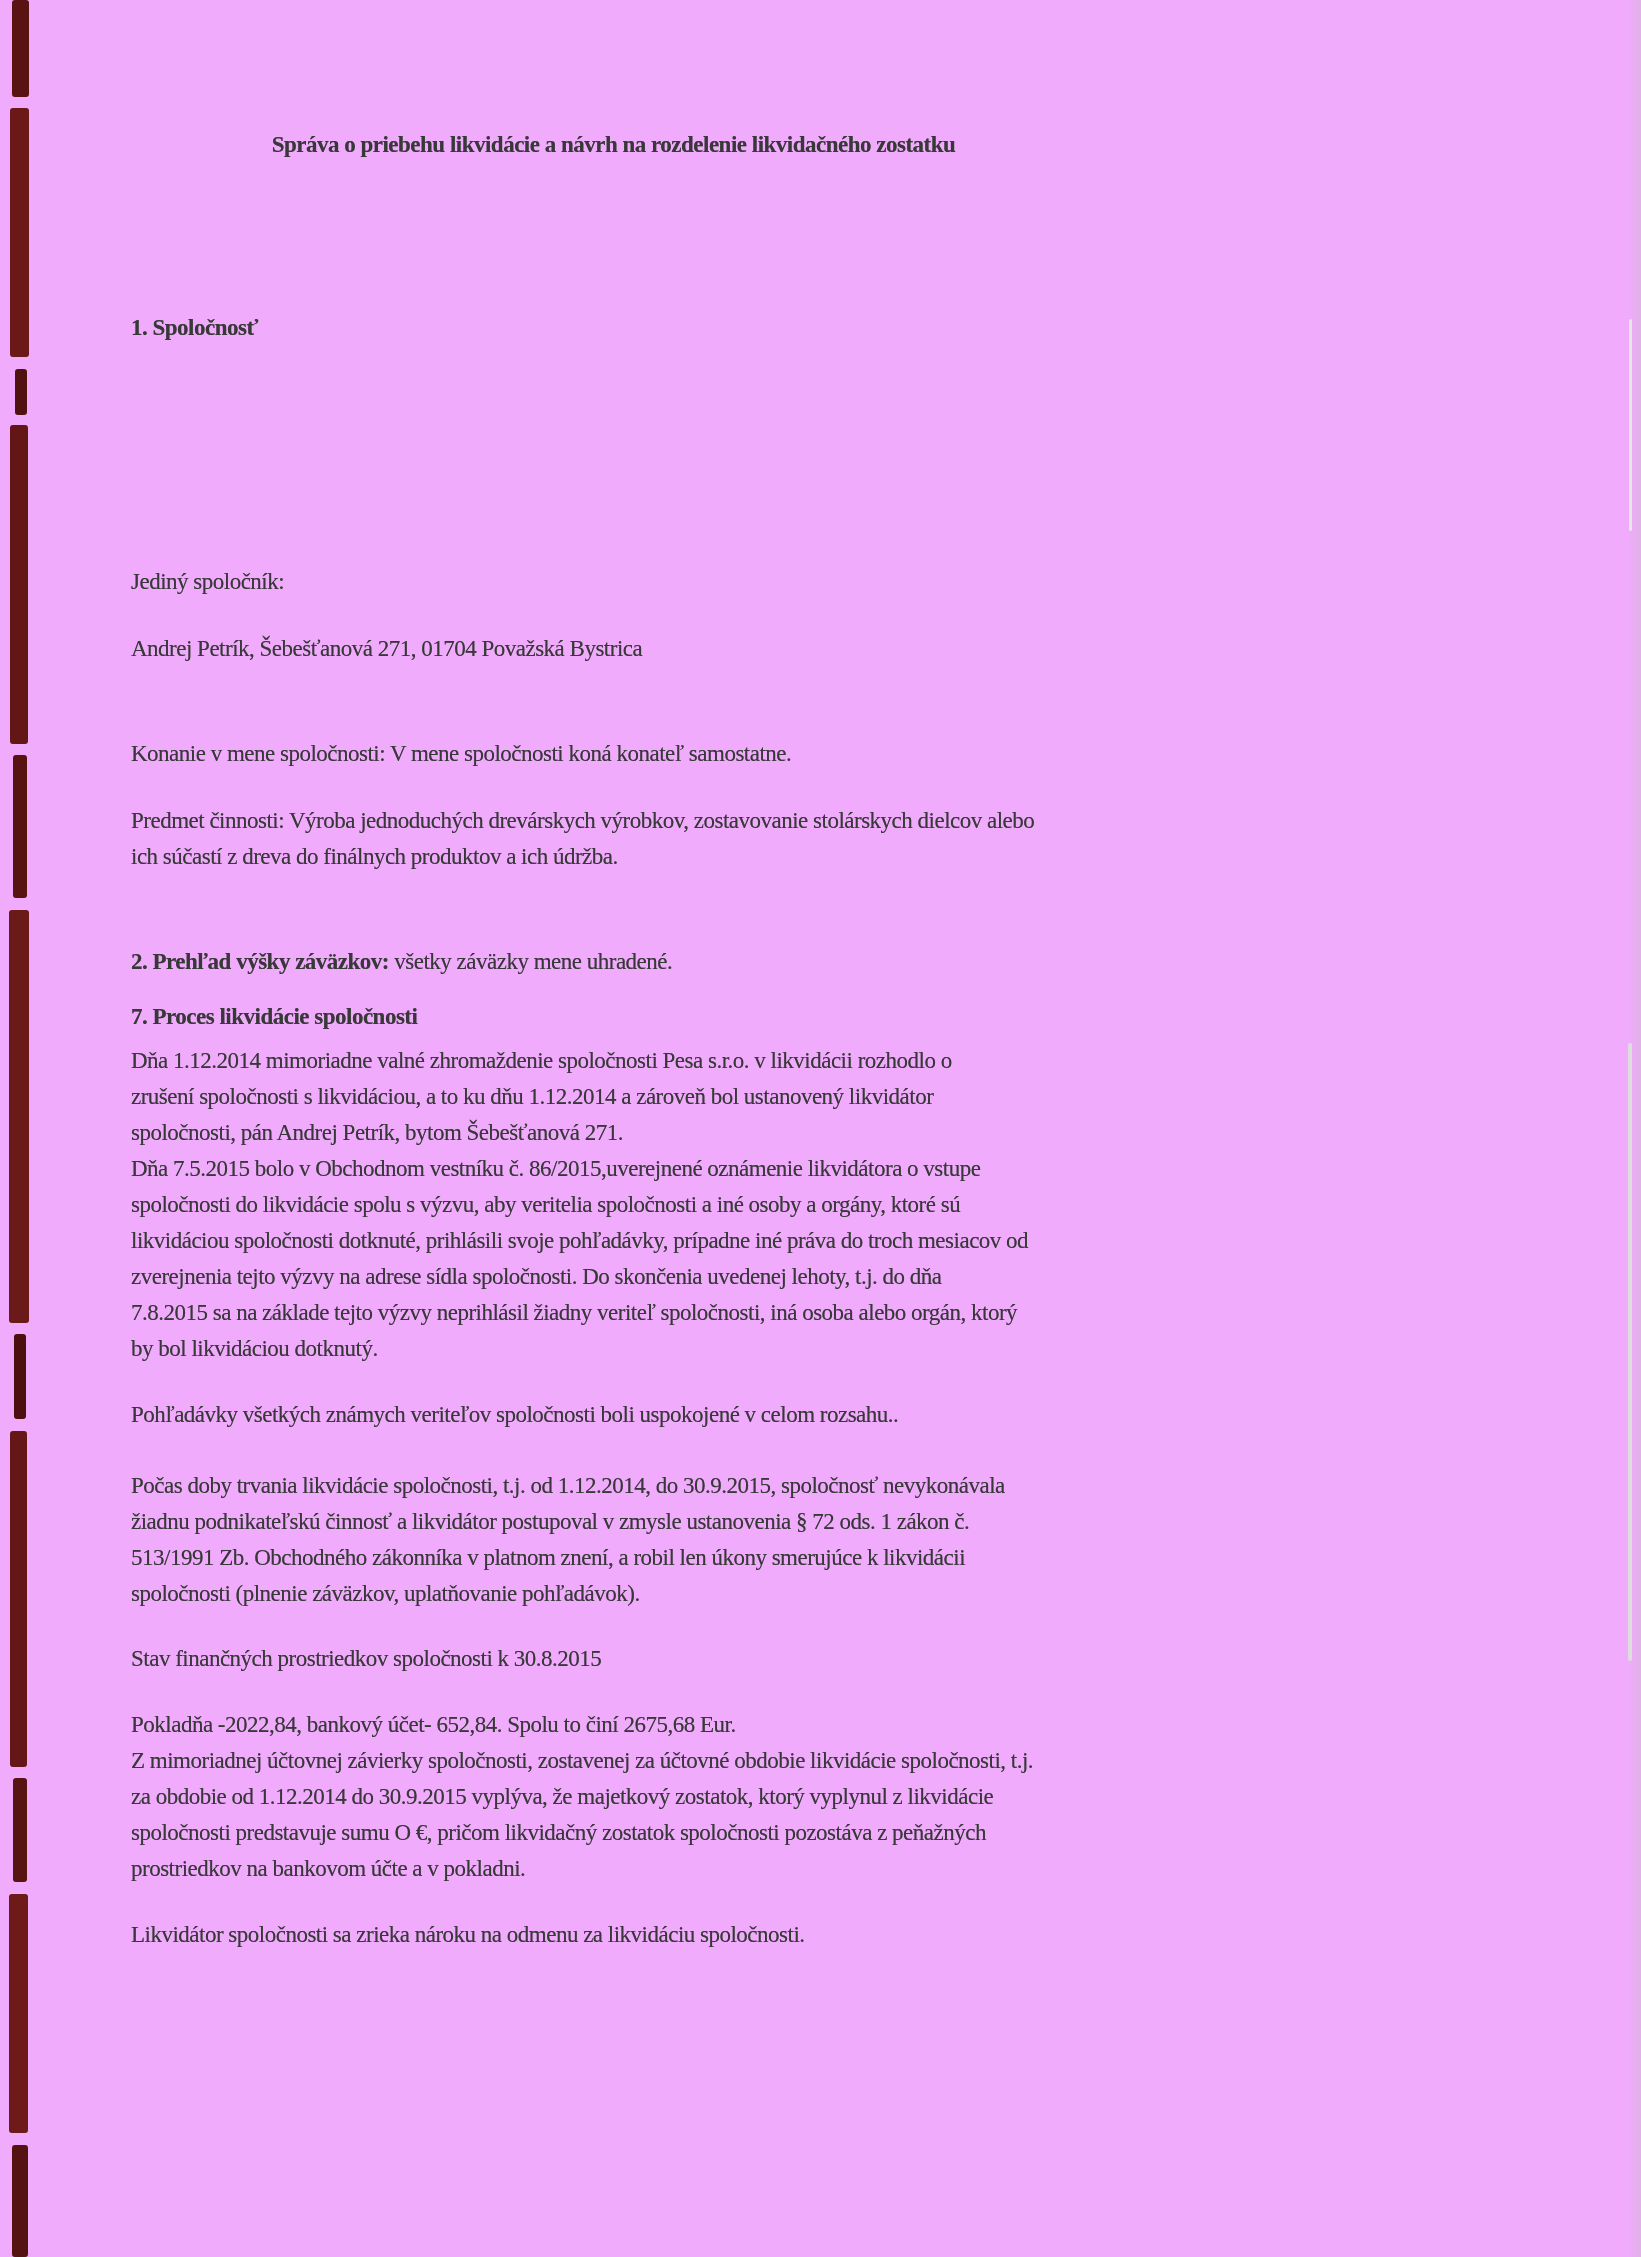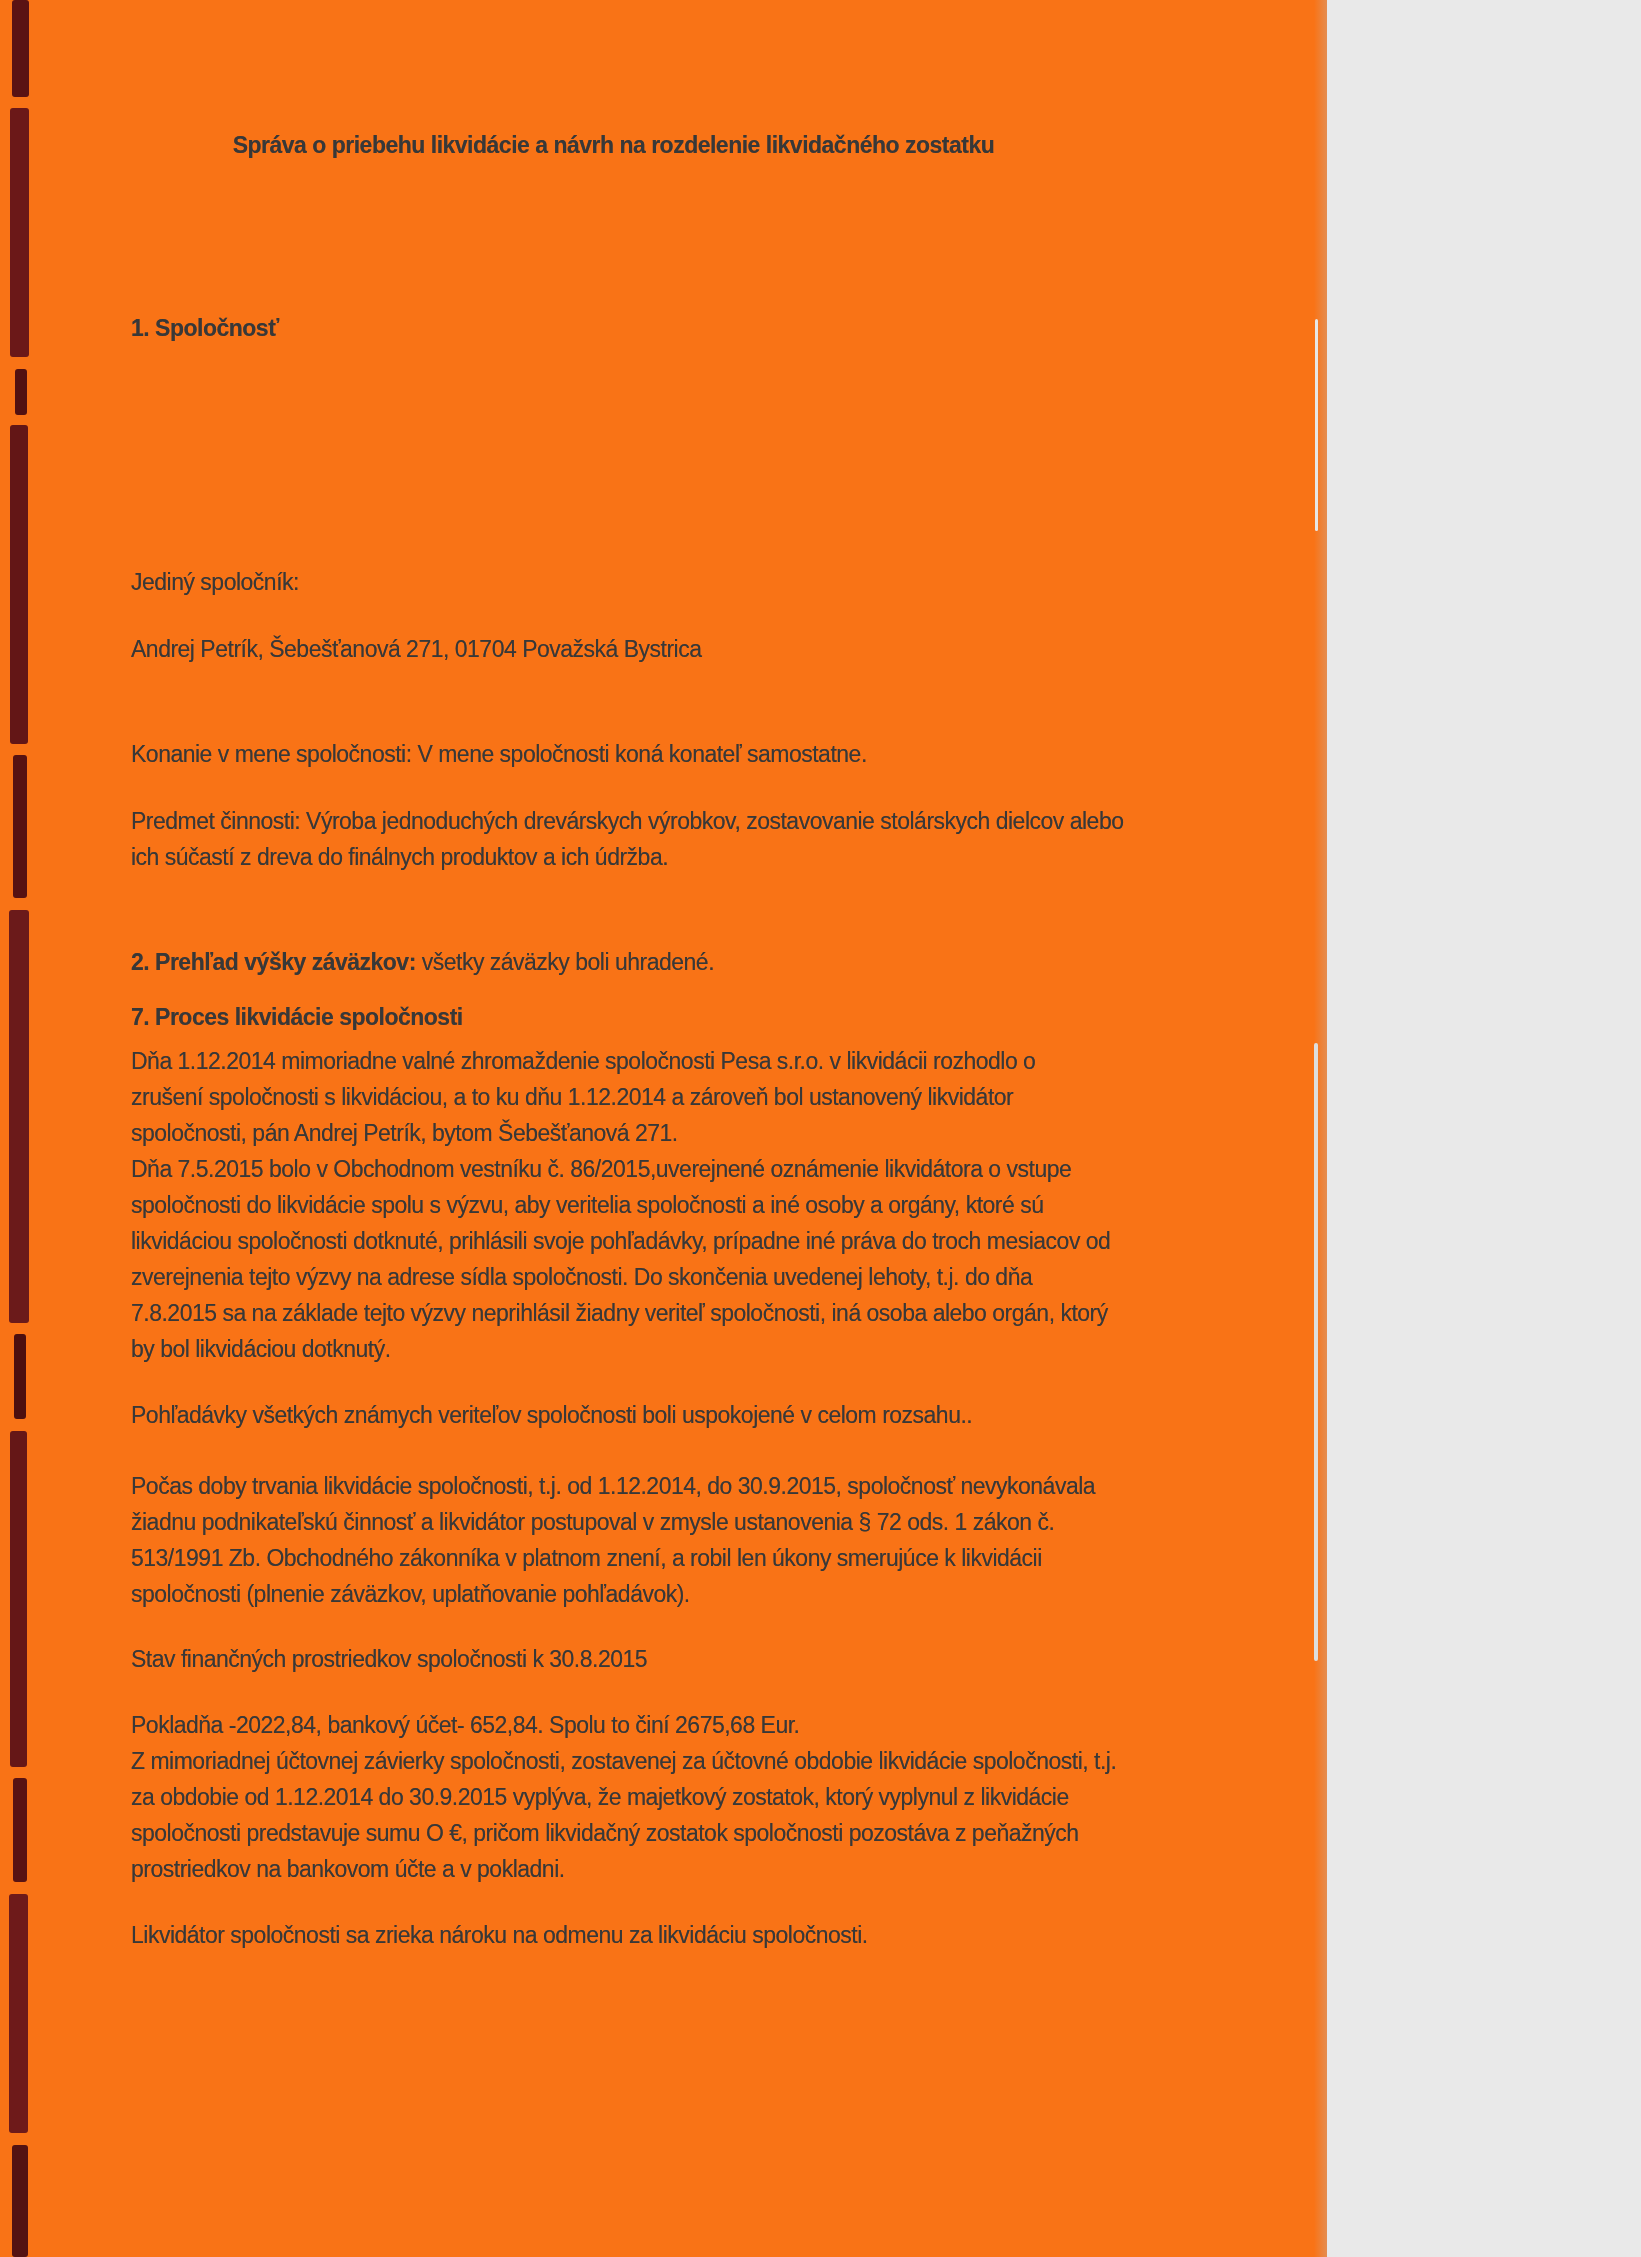--- a/index.html
+++ b/index.html
@@ -1,21 +1,21 @@
 <!DOCTYPE html>
 <html><head>
 <meta charset="utf-8">
 <style>
   html,body{margin:0;padding:0;background:#e9e9e9;}
   .page{
     position:relative;
-    width:1327px;height:2257px;
-    background:#f97316;
+    width:1641px;height:2257px;
+    background:#f0abfc;
     overflow:hidden;
-    font-family:Liberation Sans, sans-serif;
+    font-family:Liberation Serif, serif;
     color:#383838;
   }
   
   .artifact-strip{position:absolute;left:0;top:0;width:39px;height:2257px;}
   .artifact-strip i{position:absolute;display:block;border-radius:2.9px;}
   
   .right-shade{position:absolute;top:0;right:0;width:13.5px;height:2257px;
     background:linear-gradient(to left, rgba(190,190,190,.35), rgba(190,190,190,0));}
   .right-line-a{position:absolute;right:8.7px;top:1043px;width:3.9px;height:618px;background:#dedede;border-radius:1.9px;}
   .right-line-b{position:absolute;right:8.7px;top:319px;width:2.9px;height:212px;background:#e7e7e7;border-radius:1.9px;}
@@ -71,21 +71,21 @@
 
   <div class="block" style="top:631px">Andrej Petrík, Šebešťanová 271, 01704 Považská Bystrica</div>
 
 
   <div class="block" style="top:803px">Predmet činnosti: Výroba jednoduchých drevárskych výrobkov, zostavovanie stolárskych dielcov alebo
 ich  súčastí z dreva do finálnych produktov a ich údržba.</div>
 
   <div class="block" style="top:736px">Konanie v mene spoločnosti: V mene spoločnosti koná konateľ samostatne.</div>
 
   <div class="block" style="top:908px">
-    <span class="inline-bold">2. Prehľad výšky záväzkov:</span><span> všetky záväzky boli uhradené.</span>
+    <span class="inline-bold">2. Prehľad výšky záväzkov:</span><span> všetky záväzky mene uhradené.</span>
   </div>
 
   <div class="block heading" style="top:975px">7. Proces likvidácie spoločnosti</div>
 
   <div class="block" style="top:1043px">Dňa 1.12.2014  mimoriadne valné zhromaždenie spoločnosti Pesa s.r.o. v likvidácii  rozhodlo o
 zrušení spoločnosti s likvidáciou, a to ku dňu 1.12.2014 a zároveň bol ustanovený likvidátor
 spoločnosti, pán Andrej Petrík, bytom Šebešťanová 271.
 Dňa 7.5.2015  bolo v Obchodnom vestníku č. 86/2015,uverejnené oznámenie likvidátora  o vstupe
 spoločnosti do likvidácie spolu s výzvu, aby veritelia spoločnosti a iné osoby a orgány, ktoré sú
 likvidáciou spoločnosti dotknuté, prihlásili svoje pohľadávky, prípadne iné práva do troch mesiacov od

